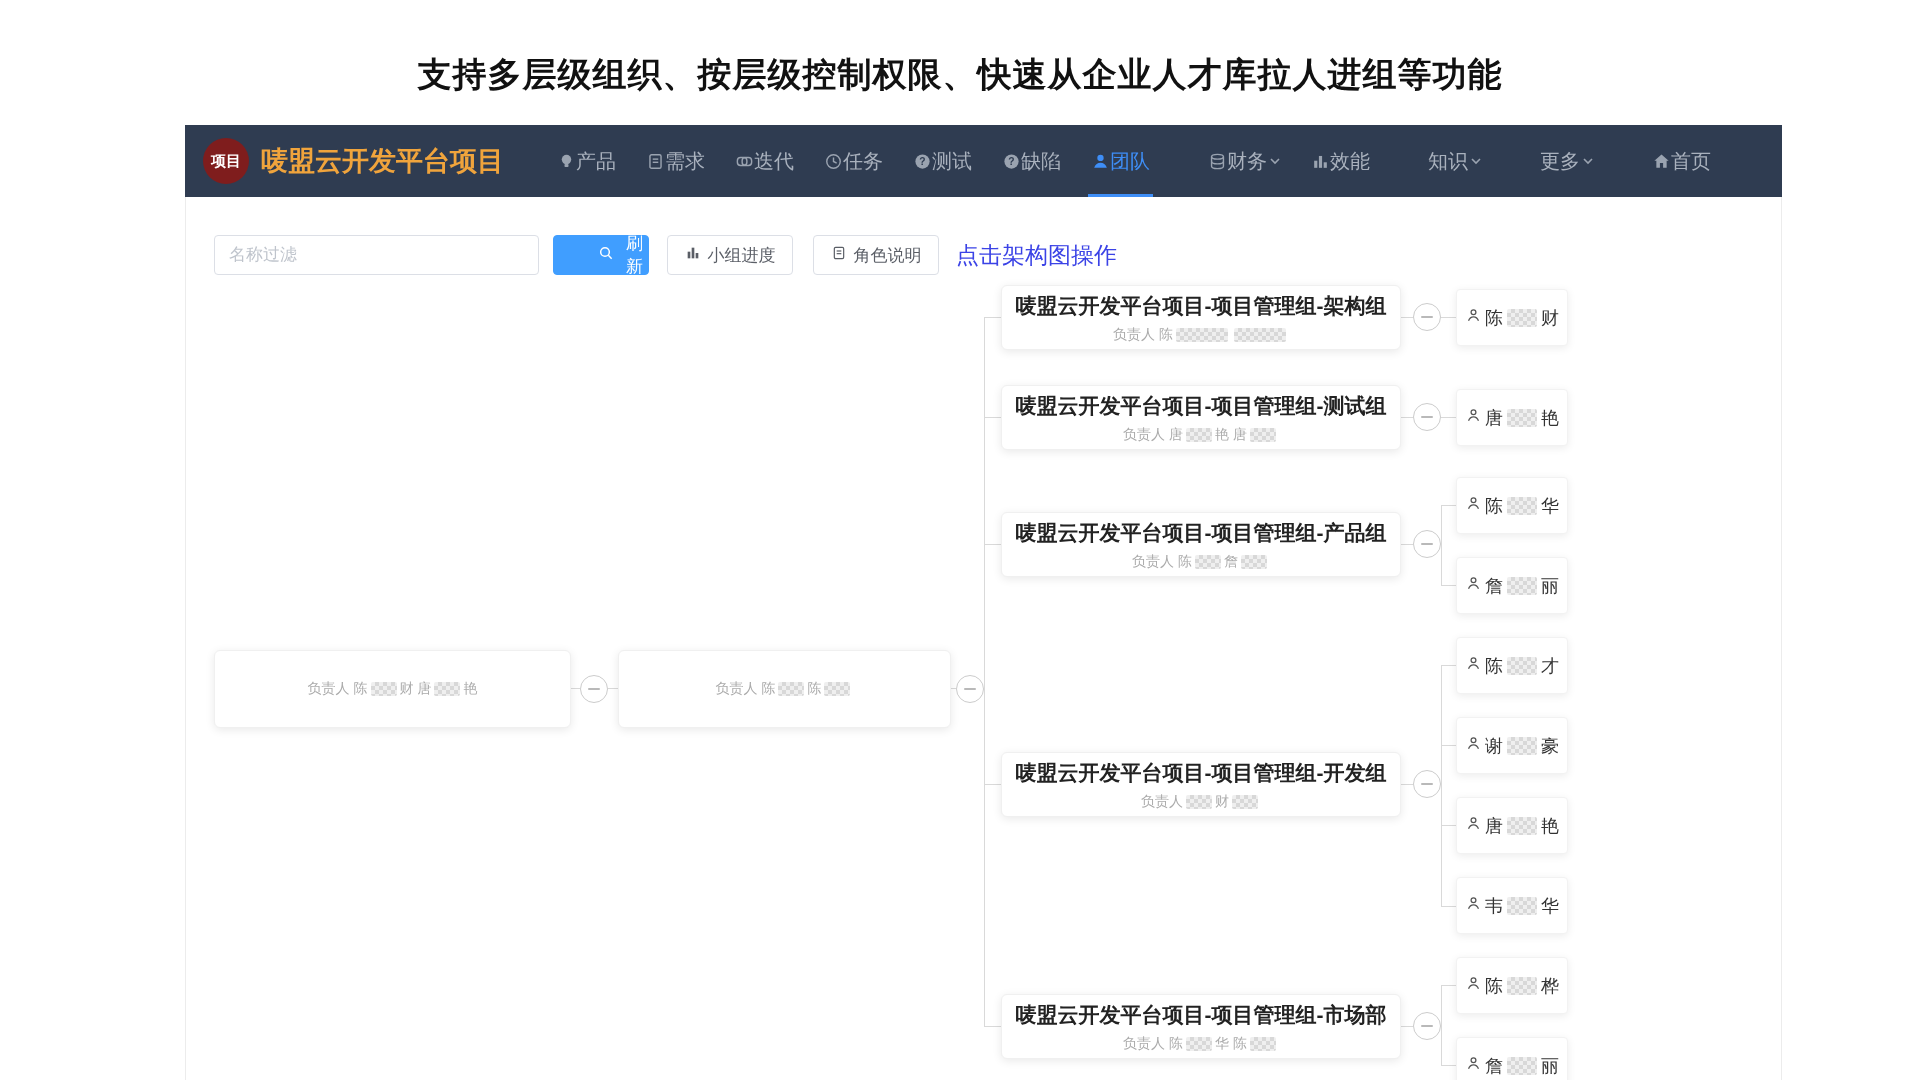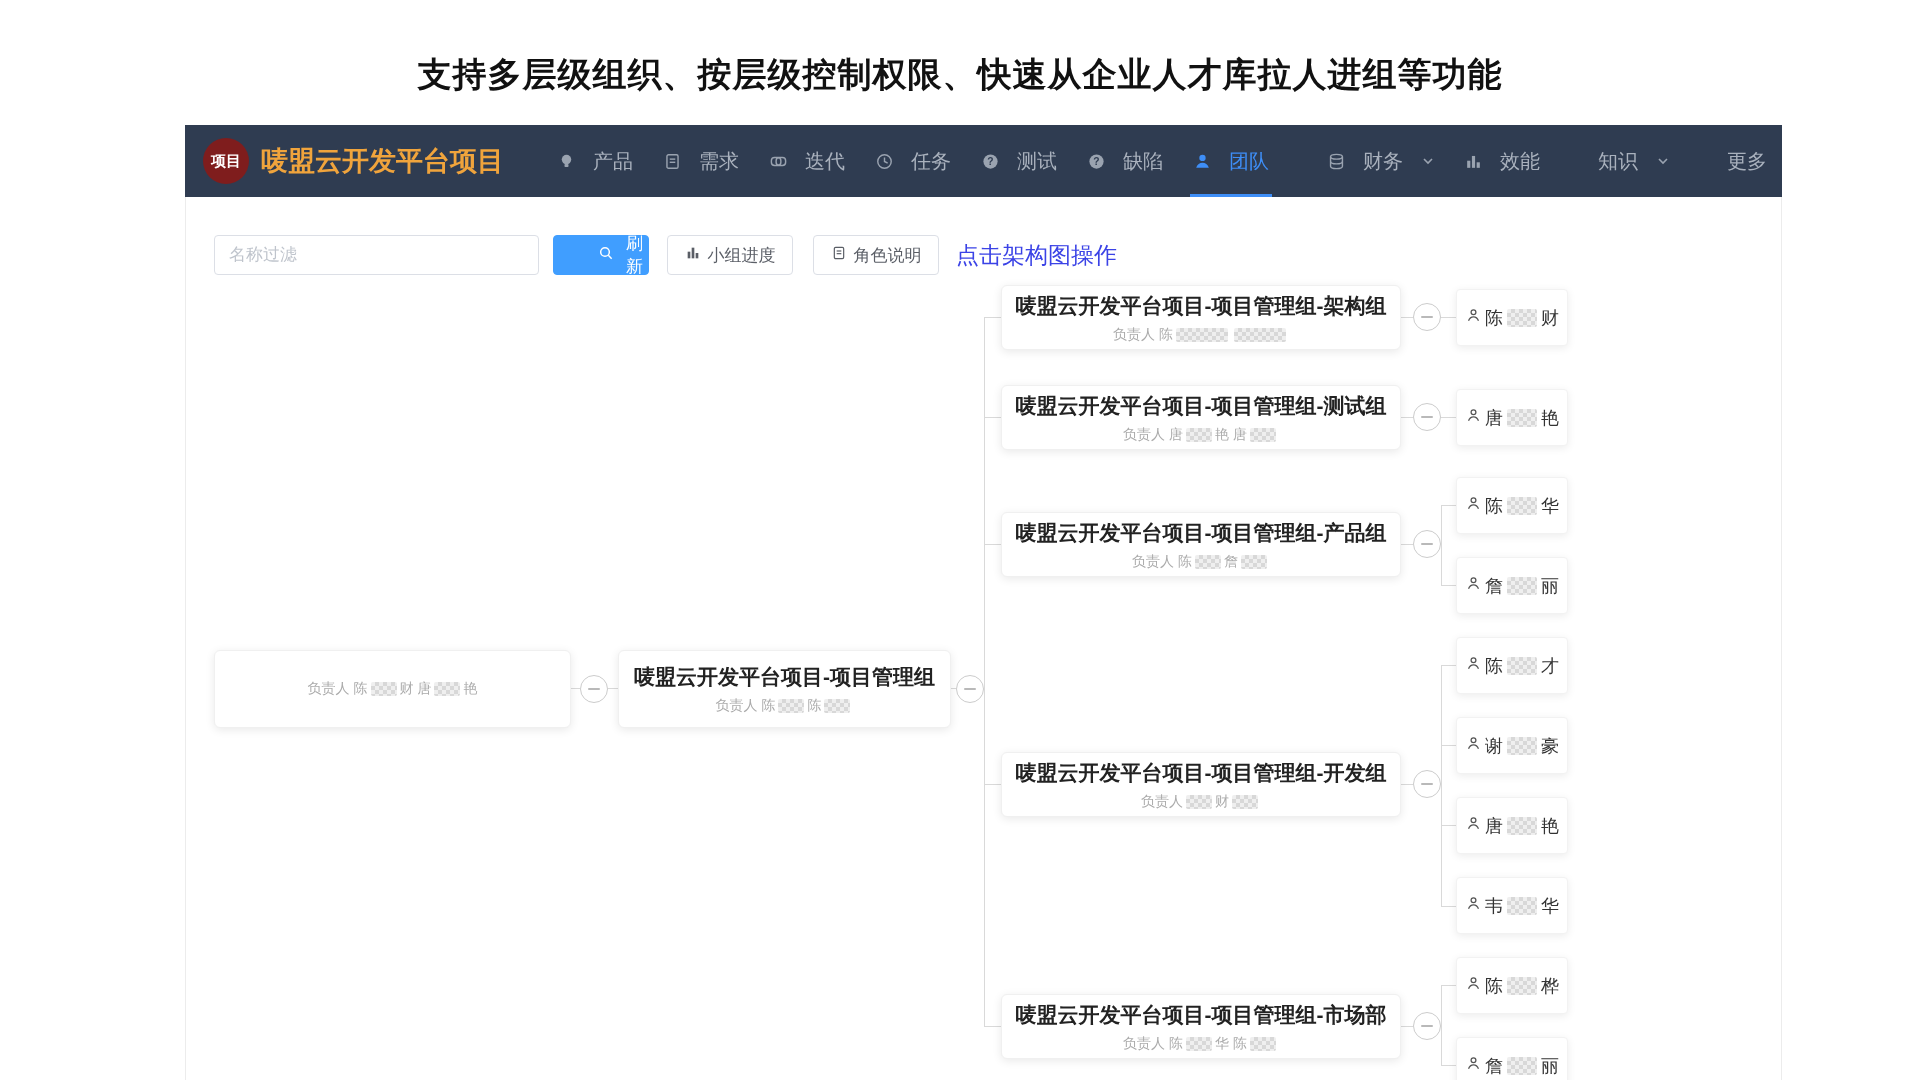--- a/index.html
+++ b/index.html
@@ -12,21 +12,21 @@
   .window { position:absolute; left:185px; top:125px; width:1597px; height:955px; background:#fff; }
 
   
   .navbar { position:absolute; left:0; top:0; width:100%; height:72px; background:#2f3c51;
             display:flex; align-items:center; padding:0 18px; overflow:hidden; }
   .logo-badge { width:46px; height:46px; border-radius:50%; background:#7f1d1d; color:#fff;
                 font-size:15px; font-weight:700; display:flex; align-items:center; justify-content:center;
                 flex:0 0 auto; }
   .project-title { color:#f0a43c; font-size:27px; font-weight:700; margin-left:12px; white-space:nowrap; }
   .nav-items { display:flex; align-items:center; margin-left:38px; height:100%; }
-  .nav-item { position:relative; display:flex; align-items:center; gap:17px; color:#a9b1bd;
+  .nav-item { position:relative; display:flex; align-items:center; gap:0; color:#a9b1bd;
               font-size:20px; height:100%; padding:16px 15px; cursor:pointer; white-space:nowrap; }
   .nav-item svg { display:block; }
   .nav-item.active { color:#3e8ef7; }
   .nav-item.active::after { content:""; position:absolute; left:12px; right:12px; bottom:0;
                             height:3px; background:#3e8ef7; }
   .nav-item.gap-before { margin-left:28px; }
   .chev { margin-left:2px; }
 
   
   .content { position:absolute; left:0; top:72px; width:100%; height:883px; background:#fff;
@@ -302,21 +302,20 @@
       <div class="node-sub">
         <span>负责人 陈</span>
           <span class="blur"></span>
           <span>财 唐</span>
           <span class="blur"></span>
           <span>艳</span>
       </div>
     </div>
 
     <div class="node" style="left:432px;top:453px;width:333px;height:78px">
-      <div class="node-title">唛盟云开发平台项目-项目管理组</div>
       <div class="node-sub">
         <span>负责人 陈</span>
           <span class="blur"></span>
           <span>陈</span>
           <span class="blur"></span>
       </div>
     </div>
 
     <div class="node" style="left:815px;top:88px;width:400px;height:65px">
       <div class="node-title">唛盟云开发平台项目-项目管理组-架构组</div>

